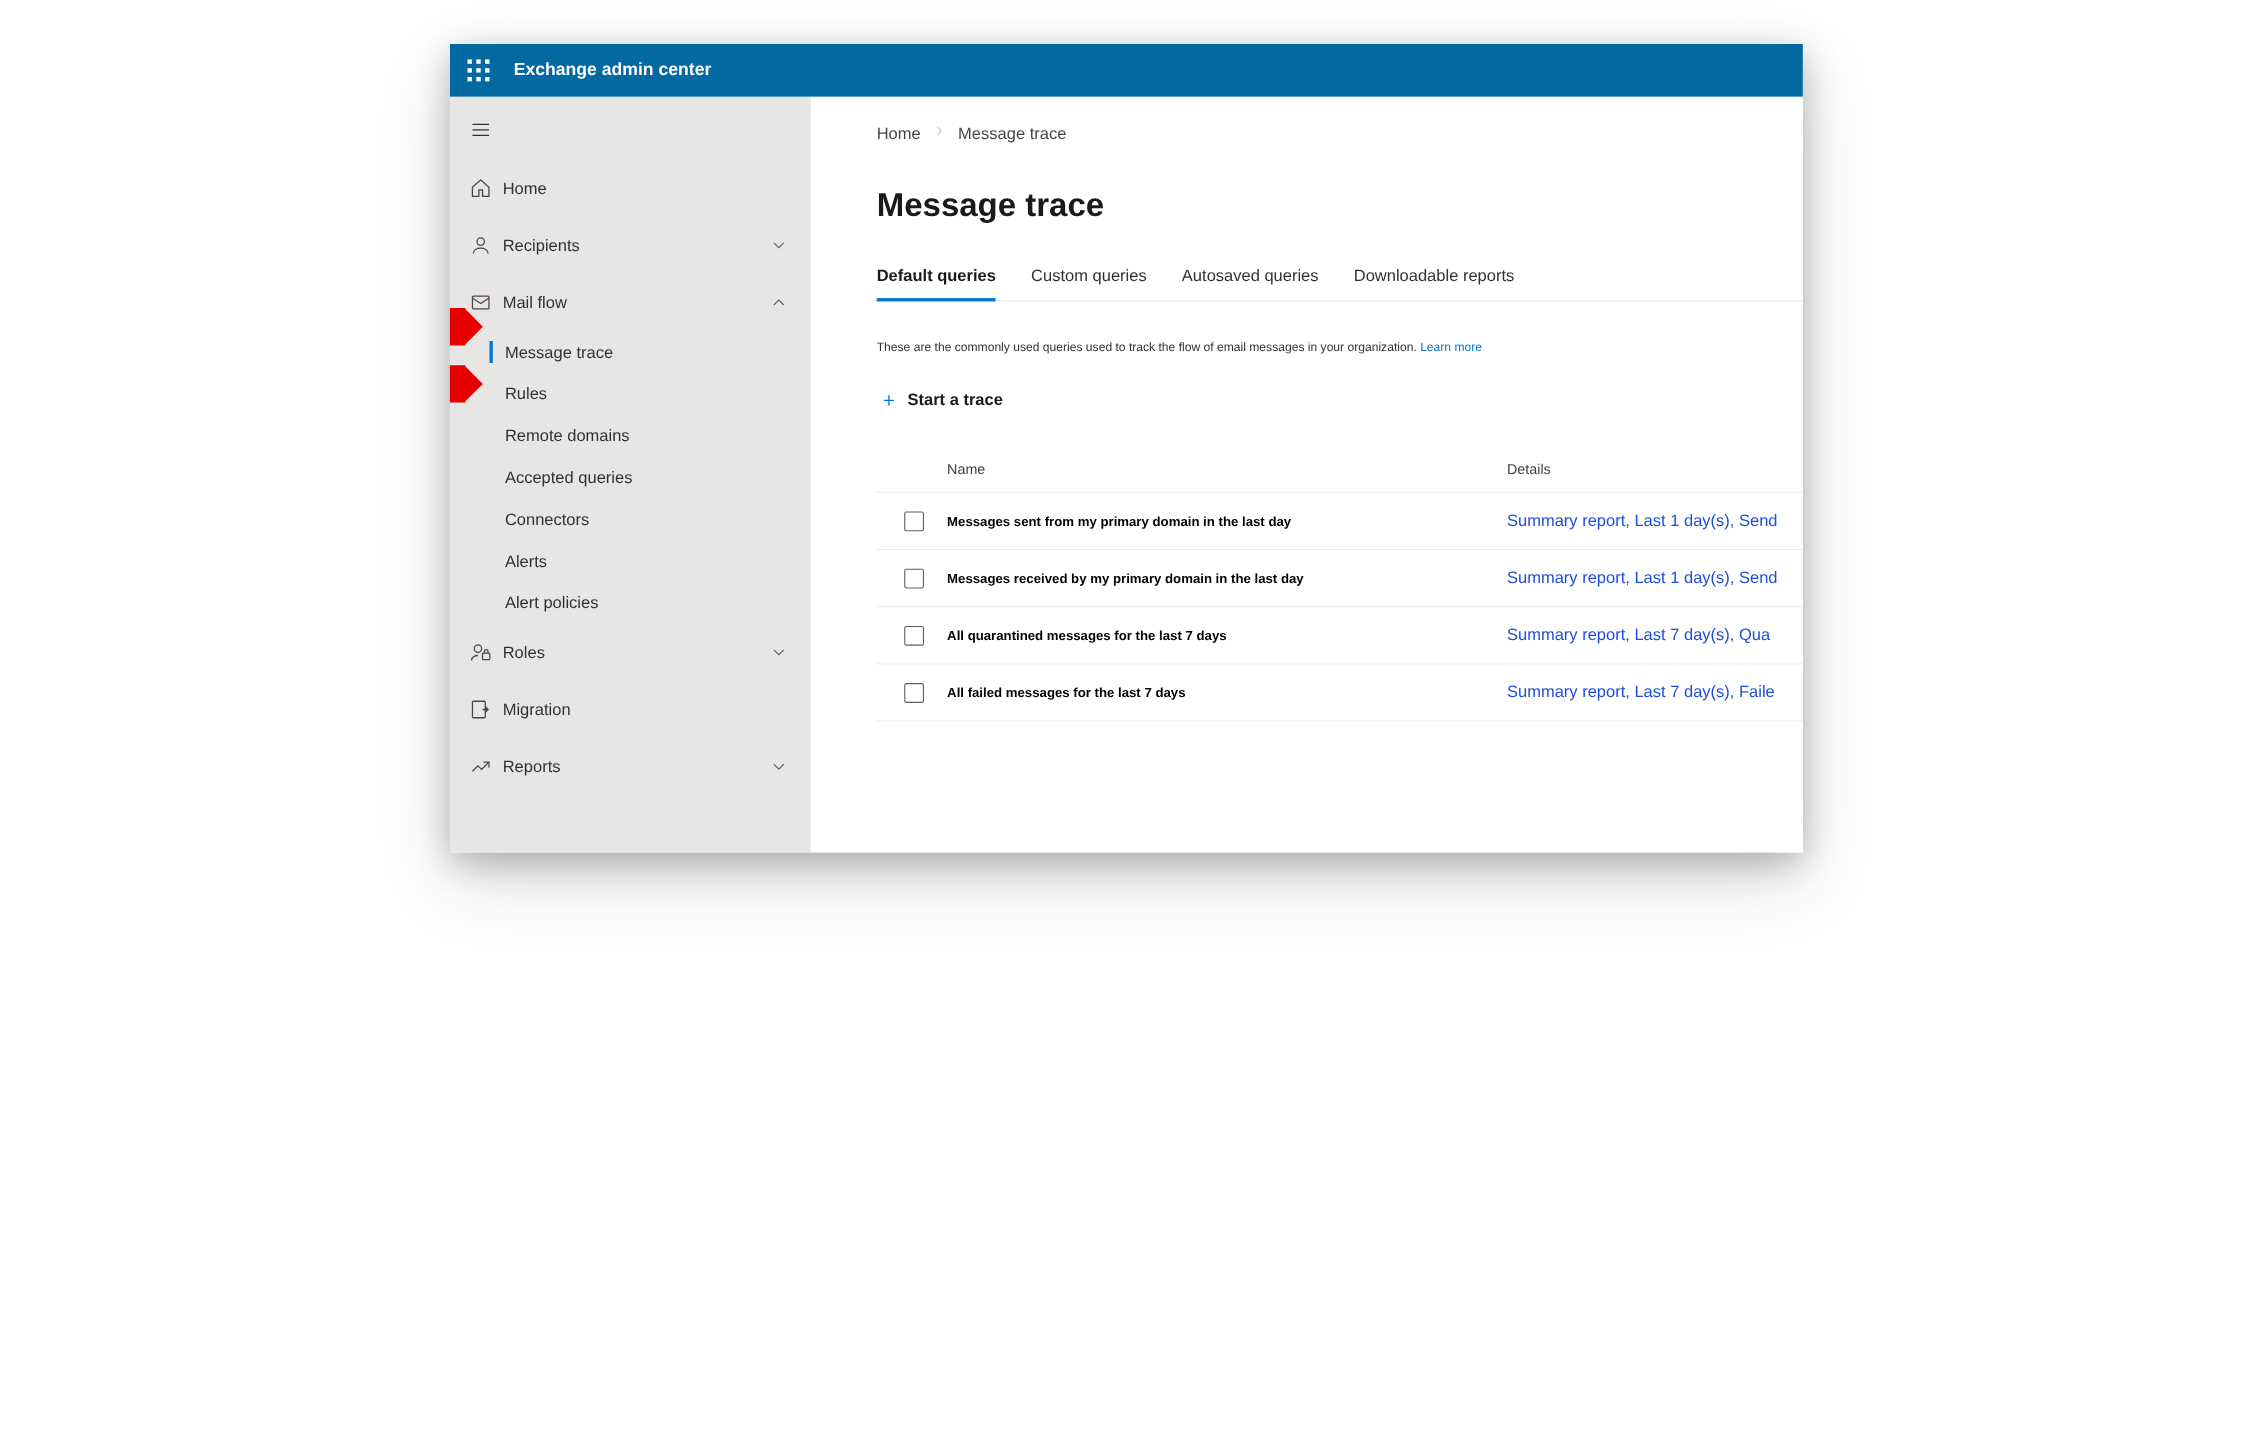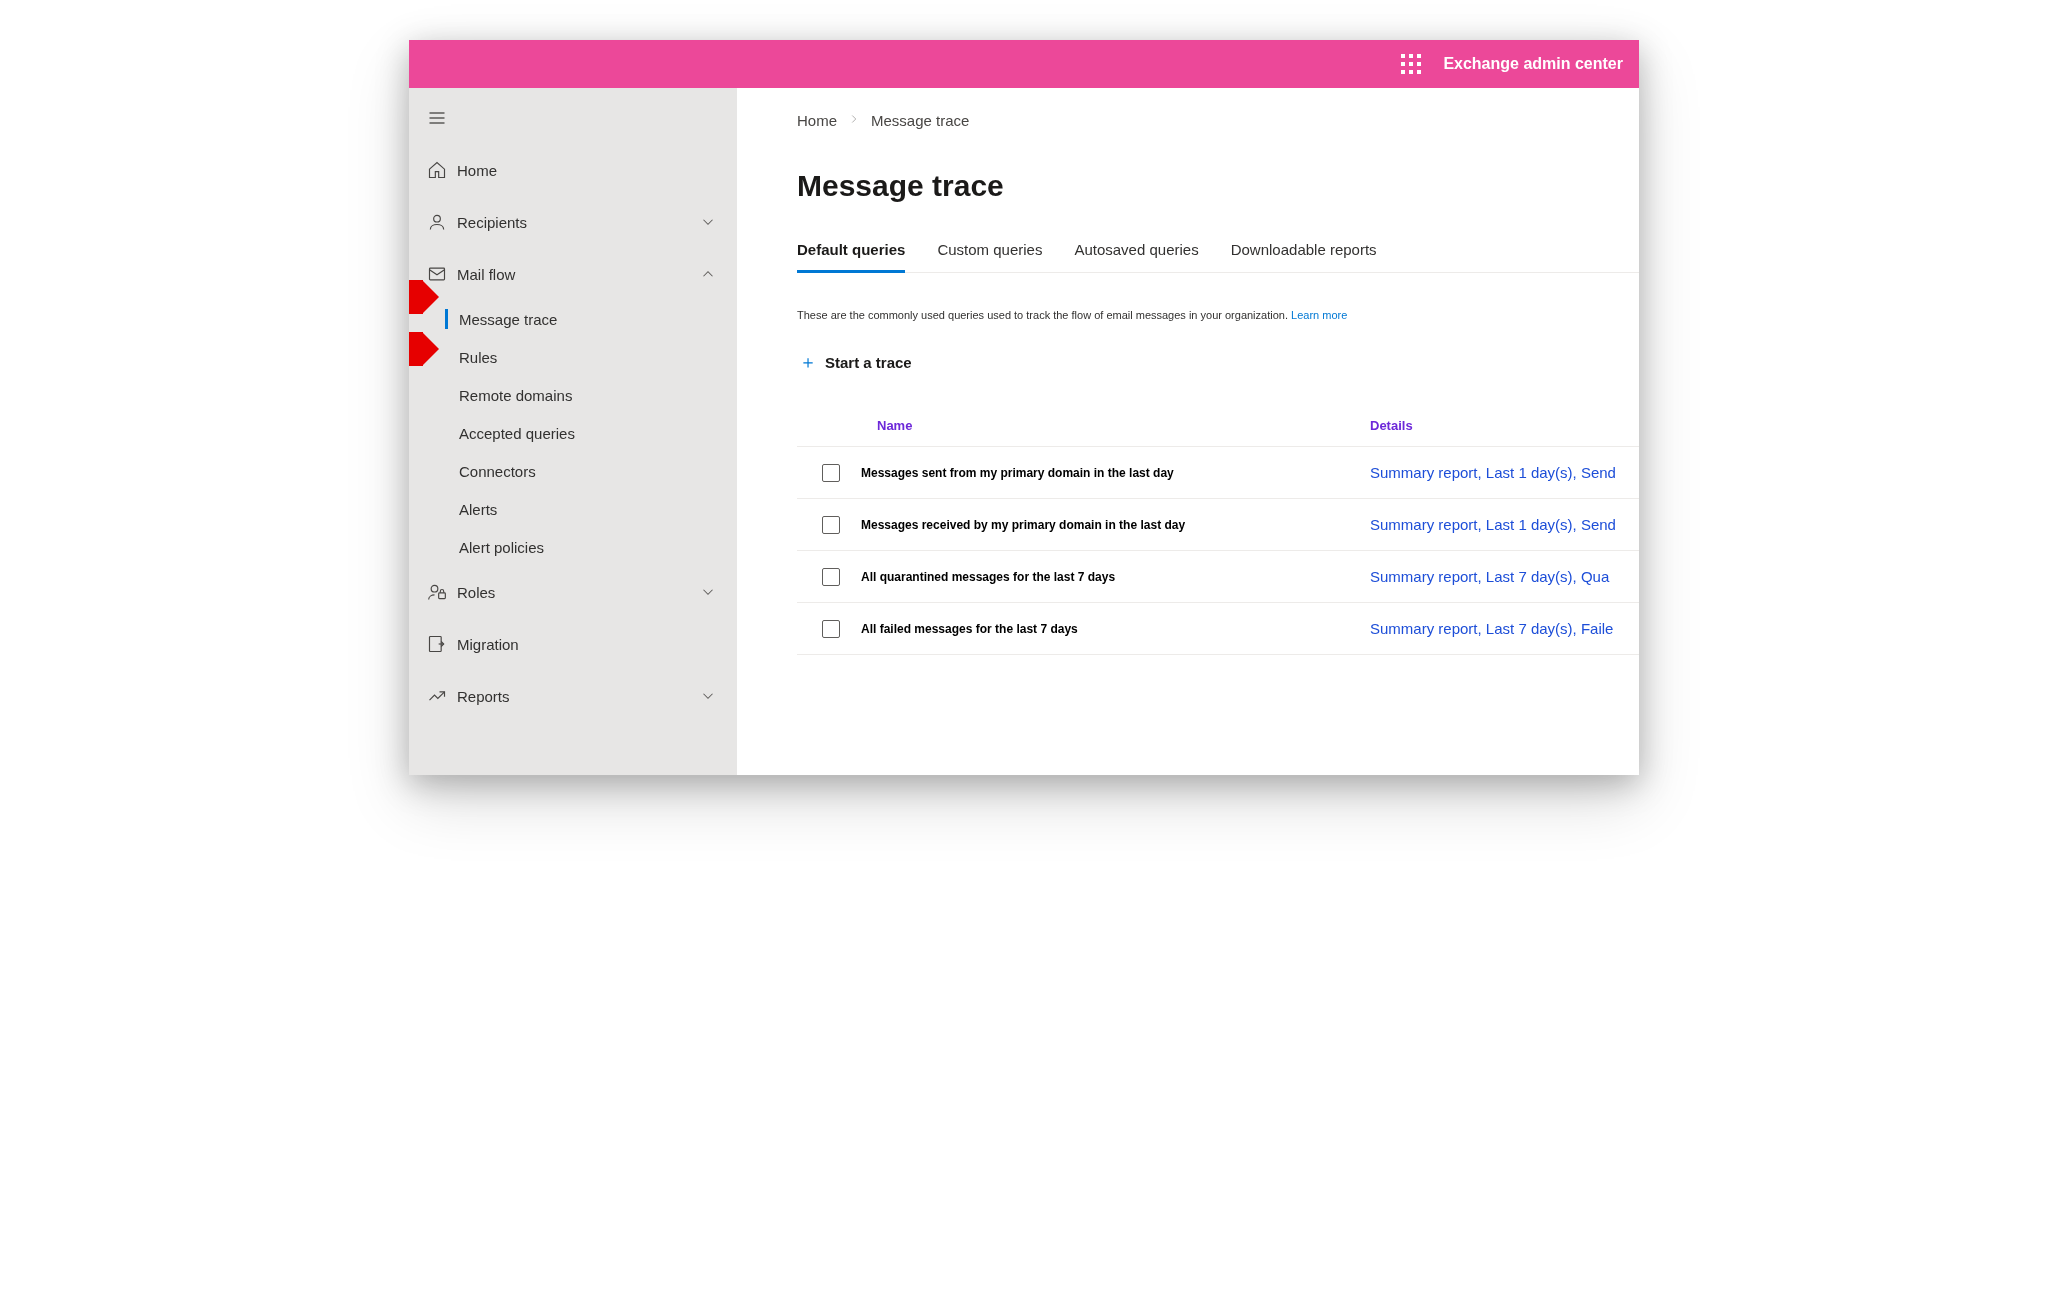--- a/index.html
+++ b/index.html
@@ -17,26 +17,25 @@
     width: 1230px;
     height: 735px;
     background: #ffffff;
     box-shadow: 0 8px 30px rgba(0,0,0,0.25), 0 25px 60px rgba(0,0,0,0.15);
     overflow: hidden;
     position: relative;
   }
   
   .header {
     height: 48px;
-    background: #ec4899;
+    background: #0369a1;
     color: #ffffff;
     display: flex;
     align-items: center;
     padding: 0 16px;
-    justify-content: flex-end;
   }
   .waffle {
     width: 20px; height: 20px;
     display: grid;
     grid-template-columns: repeat(3, 4px);
     grid-template-rows: repeat(3, 4px);
     gap: 4px;
     margin-right: 22px;
     cursor: pointer;
   }
@@ -207,21 +206,21 @@
     display: flex;
     align-items: center;
     border-bottom: 1px solid #edebe9;
     padding: 0 4px;
   }
   .table-header-row { height: 42px; }
   .table-row { height: 52px; cursor: pointer; }
   .col-check { width: 60px; flex-shrink: 0; display: flex; justify-content: center; }
   .col-name { flex: 1; min-width: 0; padding-right: 20px; }
   .col-details { width: 265px; flex-shrink: 0; white-space: nowrap; overflow: hidden; }
-  .th { font-size: 13px; color: #6d28d9; font-weight: 700; margin-left: 16px; }
+  .th { font-size: 13px; color: #404040; font-weight: 400; }
   .td-name { font-size: 12px; font-weight: 600; color: #000000; }
   .td-details { font-size: 15px; color: #1d4ed8; }
   .checkbox {
     width: 18px; height: 18px;
     border: 1px solid #605e5c;
     border-radius: 2px;
     background: #ffffff;
     cursor: pointer;
   }
   svg.i { width: 20px; height: 20px; stroke: currentColor; fill: none; stroke-width: 1.4; }

